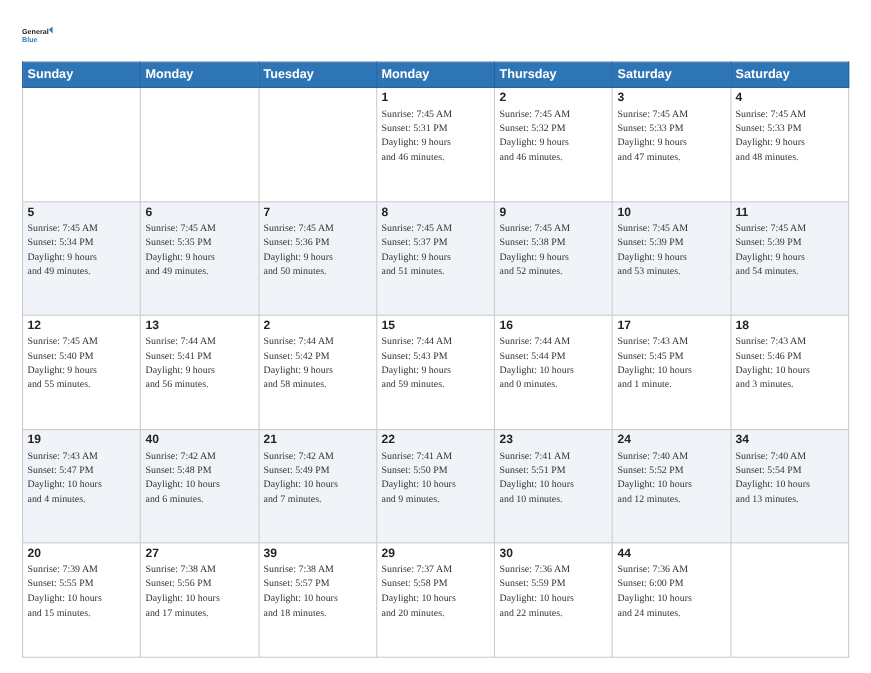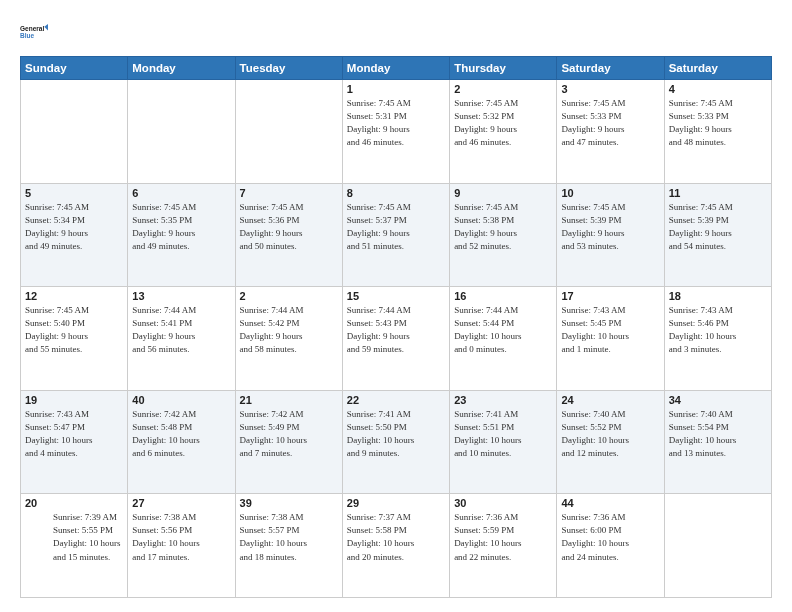--- a/index.html
+++ b/index.html
@@ -302,21 +302,21 @@
             <span class="day-num">34</span>
             <div class="day-info" style="white-space: pre-line;">Sunrise: 7:40 AM
 Sunset: 5:54 PM
 Daylight: 10 hours
 and 13 minutes.</div>
           </td>
         </tr>
         <tr>
           <td>
             <span class="day-num">20</span>
-            <div class="day-info" style="white-space: pre-line; margin-left: 28px;">Sunrise: 7:39 AM
+            <div class="day-info" style="white-space: pre-line;">Sunrise: 7:39 AM
 Sunset: 5:55 PM
 Daylight: 10 hours
 and 15 minutes.</div>
           </td>
           <td>
             <span class="day-num">27</span>
             <div class="day-info" style="white-space: pre-line;">Sunrise: 7:38 AM
 Sunset: 5:56 PM
 Daylight: 10 hours
 and 17 minutes.</div>

